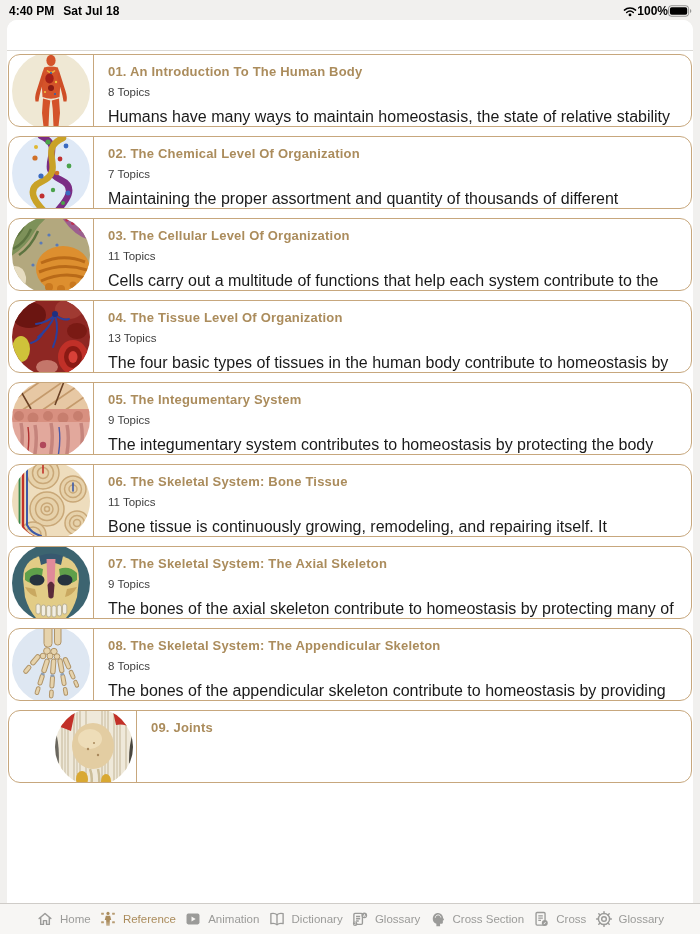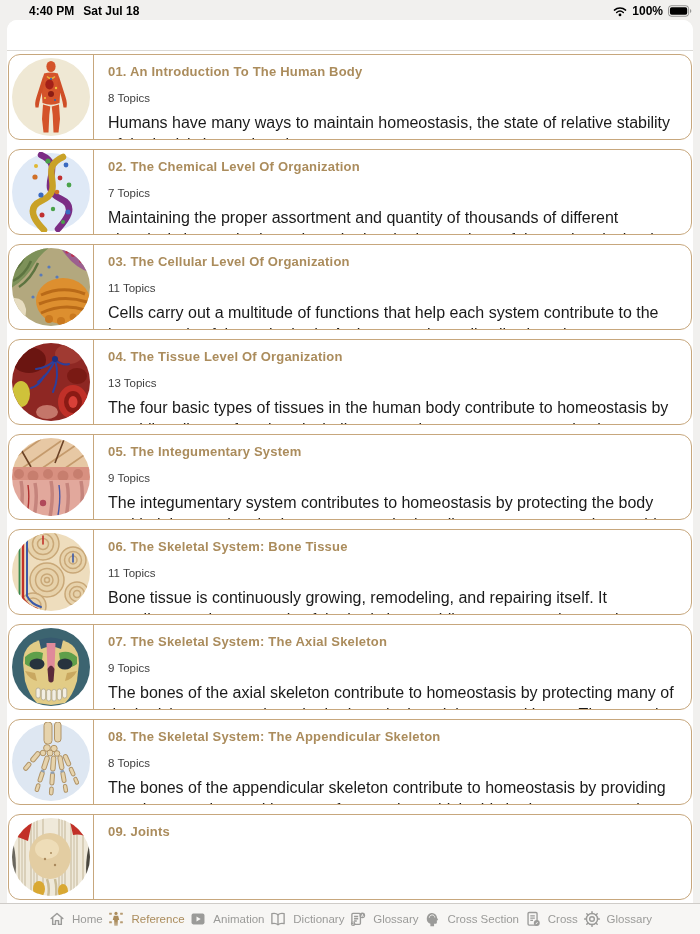--- a/index.html
+++ b/index.html
@@ -6,54 +6,54 @@
   html,body { width:700px; height:934px; }
   body {
     font-family:"Liberation Sans", sans-serif;
     background:#f1f0ee;
     overflow:hidden;
     position:relative;
     color:#000;
   }
   .status-bar {
     height:21px; display:flex; justify-content:space-between; align-items:center;
-    padding:1px 8px 0 9px; font-size:12px; font-weight:700;margin-left:20px;
+    padding:1px 8px 0 9px; font-size:12px; font-weight:700;
   }
   .sb-left { display:flex; gap:9px; align-items:center; }
-  .sb-right { display:flex; gap:5px; align-items:center; font-weight:600; }
+  .sb-right { display:flex; align-items:center; font-weight:600; }
   .sb-icon svg { display:block; }
   .panel {
     position:absolute; left:7px; right:7px; top:20px; bottom:31px;
     background:#fff; border-radius:10px 10px 0 0; overflow:hidden;
   }
   .navbar { height:31px; border-bottom:1px solid #dbd9d5; background:#fff; }
   .list { padding:3px 1px 0; overflow:hidden; }
   .card {
-    display:flex; height:86px; margin-bottom:9px;
+    display:flex; height:73px; margin-bottom:9px;
     border:1px solid #c7a77d; border-radius:12px; background:#fff; overflow:hidden;
     cursor:pointer;
   }
-  .card:last-child { margin-bottom:0; }
+  .card:last-child { margin-bottom:0;padding-left:43px; }
   .thumb { flex:0 0 84px; display:flex; align-items:center; justify-content:center; }
   .thumb svg { width:80px; height:80px; display:block; }
   .v-divider { width:1px; background:#c7a77d; flex:0 0 1px; }
   .card-body { flex:1; min-width:0; padding:9px 14px 0 14px; }
   .card-title { font-size:13px; font-weight:700; color:#ab8c5c; letter-spacing:.2px;
     white-space:nowrap; overflow:hidden; }
-  .card-topics { font-size:11.5px; color:#3e3e3e; margin-top:13px; }
+  .card-topics { font-size:11.5px; color:#3e3e3e; margin-top:7px; }
   .card-desc {
     font-size:16px; color:#1a1a1a; line-height:1.4; margin-top:8px;
     display:-webkit-box; -webkit-line-clamp:2; -webkit-box-orient:vertical;
     overflow:hidden; max-height:30px;
   }
   .tab-bar {
     position:absolute; left:0; right:0; bottom:0; height:31px;
     background:#f7f6f4; border-top:1px solid #cfccc8;
     display:flex; justify-content:space-between; align-items:center;
-    padding:0 48px;
+    padding:0 36px;
   }
   .tab-item { display:flex; align-items:center; gap:6px; color:#9b9b99;
     font-size:11.5px; cursor:pointer; }
   .tab-item.active { color:#ab8c5c; }
   .tab-icon svg { width:18px; height:18px; display:block; }
   .tab-label { white-space:nowrap; }
 </style>
 </head>
 <body>
 

